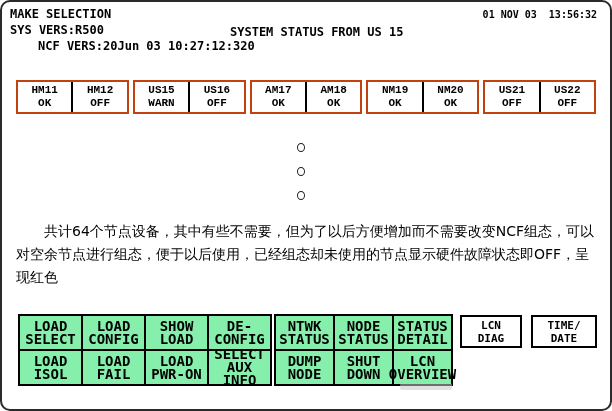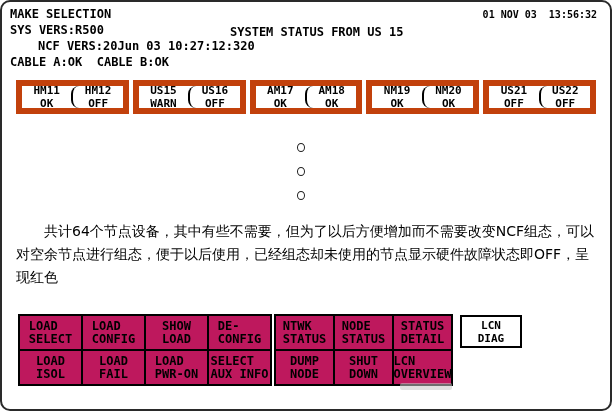--- a/index.html
+++ b/index.html
@@ -12,62 +12,61 @@
   .hdr { position:absolute; font-size:12px; font-weight:bold; white-space:pre; letter-spacing:0; }
   #make-selection { left:8px; top:5px; }
   #sys-vers      { left:8px; top:21px; }
   #ncf-vers      { left:8px; top:37px;margin-left:28px; }
   #cables        { left:8px; top:53px; }
   #screen-title  { left:228px; top:23px; }
   #datetime      { right:13px; top:7px; font-size:10px;margin-left:18px; }
 
   
   .node-row { position:absolute; left:14px; right:14px; top:78px; height:34px; display:flex; gap:4px; }
-  .pair { flex:1; display:flex; border:6px solid #c2410c; background:#fff; }
+  .pair { flex:1; display:flex; border:2px solid #c2410c; background:#fff;font-family:Liberation Mono, monospace; }
   .ncell { flex:1; display:flex; flex-direction:column; align-items:center; justify-content:center;
            font-size:11px; font-weight:bold; line-height:13px; cursor:pointer; }
-  .ncell + .ncell { border-left:2px solid #000;border-radius:8px; }
+  .ncell + .ncell { border-left:2px solid #000; }
 
   
   .dots { position:absolute; left:295px; top:141px; display:flex; flex-direction:column; gap:15px; }
   .dot { width:8px; height:9px; border:1.5px solid #222; border-radius:50%; background:#fff; }
 
   
   .note { position:absolute; left:14px; right:12px; top:218px;
           font-family:"DejaVu Sans","Liberation Sans",sans-serif;
           font-size:14px; line-height:23px; text-indent:28px; }
 
   
   .grid { position:absolute; display:grid; background:#fff; border:1px solid #000; }
   .g1 { left:16px;  top:312px; grid-template-columns:repeat(4,63px); grid-auto-rows:35px; }
   .g2 { left:272px; top:312px; grid-template-columns:repeat(3,59px); grid-auto-rows:35px; }
   .bcell { border:1px solid #000; display:flex; align-items:center; justify-content:center;
-           text-align:left; font-size:12px; font-weight:bold; line-height:13px;
-           white-space:pre-line; cursor:pointer; background:#be185d; }
+           text-align:center; font-size:14px; font-weight:bold; line-height:13px;
+           white-space:pre-line; cursor:pointer; background:#86efac; }
   .sbox { position:absolute; top:313px; height:33px; border:2px solid #000;
           display:flex; align-items:center; justify-content:center; text-align:center;
           font-size:11px; font-weight:bold; line-height:13px; white-space:pre-line;
           cursor:pointer; background:#fff; }
   #lcn-diag  { left:458px; width:62px; }
   #time-date { left:529px; width:66px; }
 
   .smudge { position:absolute; left:398px; top:381px; width:52px; height:7px;
             background:#c9c9c9; opacity:.55; border-radius:2px; }
 </style>
 </head>
 <body>
 
 <div class="screen">
 
   <div class="hdr" id="make-selection">MAKE SELECTION</div>
   <div class="hdr" id="datetime">01 NOV 03  13:56:32</div>
   <div class="hdr" id="sys-vers">SYS VERS:R500</div>
   <div class="hdr" id="screen-title">SYSTEM STATUS FROM US 15</div>
   <div class="hdr" id="ncf-vers">NCF VERS:20Jun 03 10:27:12:320</div>
-  <div class="hdr" id="cables">CABLE A:OK  CABLE B:OK</div>
 
   <div class="node-row">
     <div class="pair">
       <div class="ncell">
         <span>HM11</span>
         <span>OK</span>
       </div>
       <div class="ncell">
         <span>HM12</span>
         <span>OFF</span>
@@ -152,16 +151,18 @@
     <div class="bcell">DUMP
 NODE</div>
     <div class="bcell">SHUT
 DOWN</div>
     <div class="bcell">LCN
 OVERVIEW</div>
   </div>
 
   <div class="sbox" id="lcn-diag">LCN
 DIAG</div>
+  <div class="sbox" id="time-date">TIME/
+DATE</div>
 
   <div class="smudge"></div>
 
 </div>
 
 </body></html>

